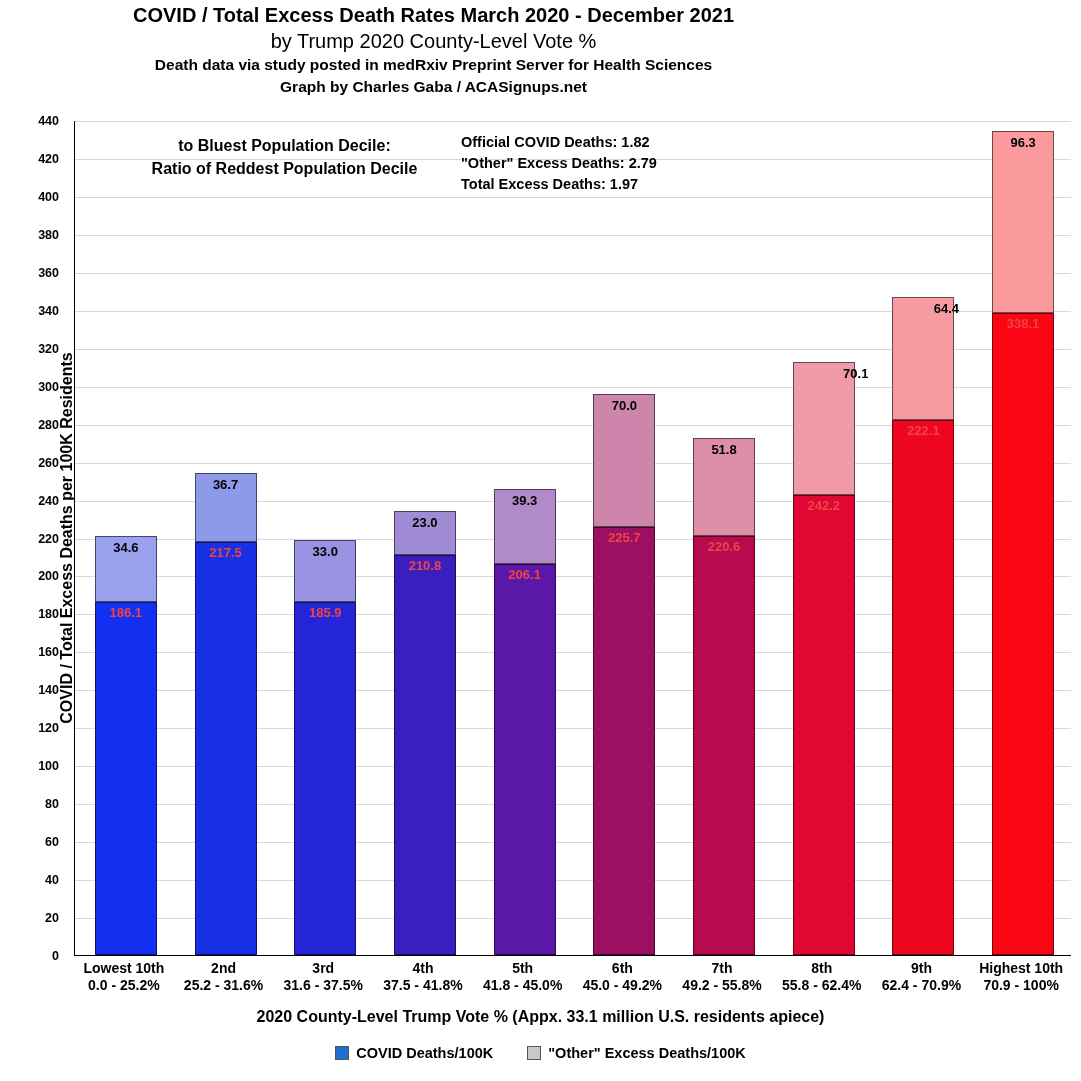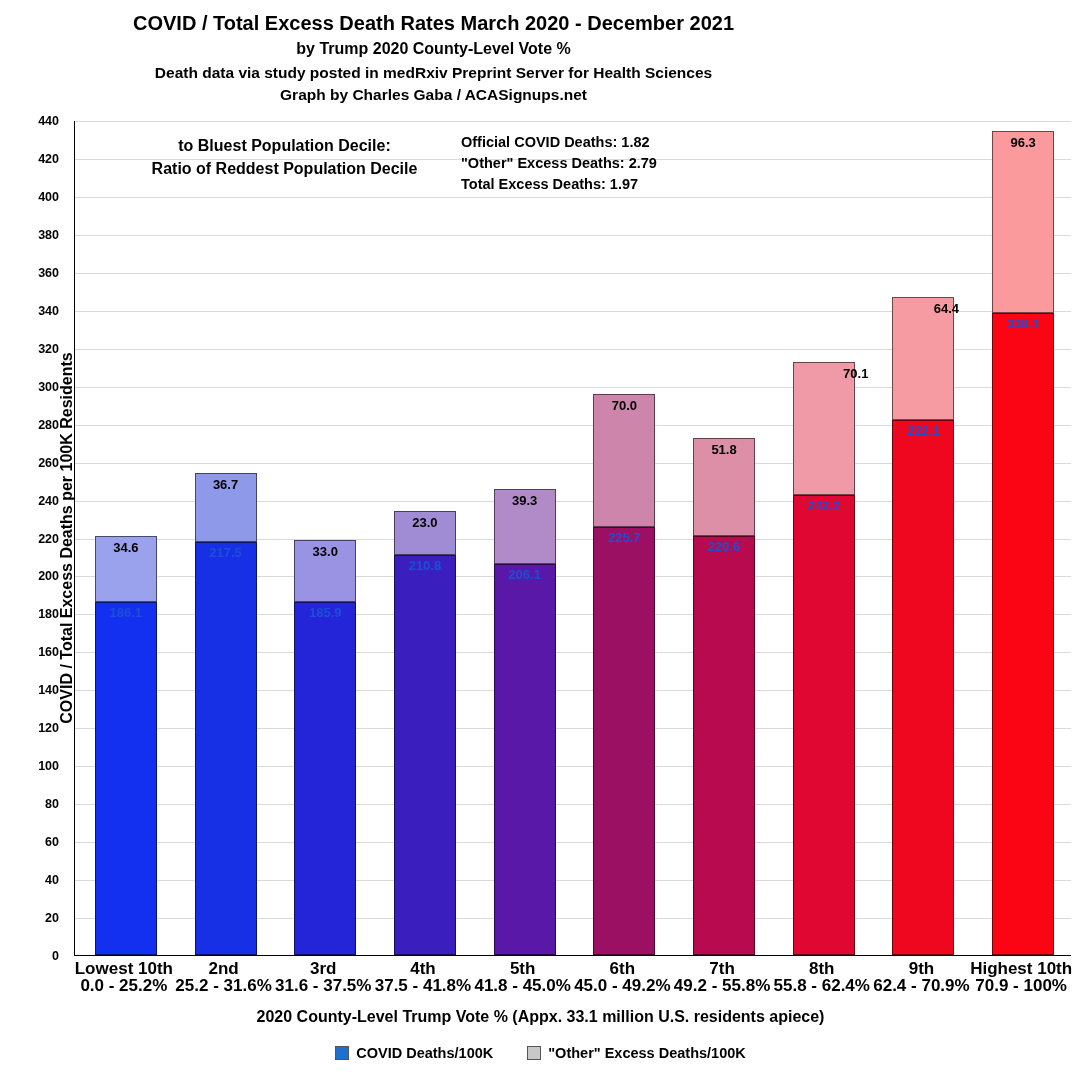--- a/index.html
+++ b/index.html
@@ -16,32 +16,32 @@
     width: 1081px;
     height: 1081px;
     background: #ffffff;
     overflow: hidden;
   }
 
   
   .titles {
     position: absolute;
     left: 0;
-    top: 10px;
+    top: 2px;
     width: 867px;
     text-align: center;
   }
   .title-1 {
     font-size: 20px;
     font-weight: bold;
     line-height: 26px;
   }
   .title-2 {
-    font-size: 16px;
-    font-weight: bold;
+    font-size: 20px;
+    font-weight: normal;
     line-height: 26px;
   }
   .title-3 {
     font-size: 15.5px;
     font-weight: bold;
     line-height: 22px;
   }
   .title-4 {
     font-size: 15.5px;
     font-weight: bold;
@@ -109,37 +109,37 @@
   }
   .seg-label {
     position: absolute;
     left: 0;
     width: 100%;
     text-align: center;
     font-size: 13px;
     font-weight: bold;
     line-height: 15px;
   }
-  .lbl-white { color: #1d4ed8; }
+  .lbl-white { color: #ef4444; }
   .lbl-black { color: #000000; }
 
   
   .xlabels {
     position: absolute;
     left: 74px;
     top: 960px;
     width: 997px;
     height: 44px;
   }
   .xlabel {
     position: absolute;
     top: 0;
     width: 120px;
     text-align: center;
-    font-size: 17px;
+    font-size: 14px;
     font-weight: bold;
     line-height: 17px;
   }
   .xtitle {
     position: absolute;
     left: 0;
     top: 1008px;
     width: 1081px;
     text-align: center;
     font-size: 16px;

